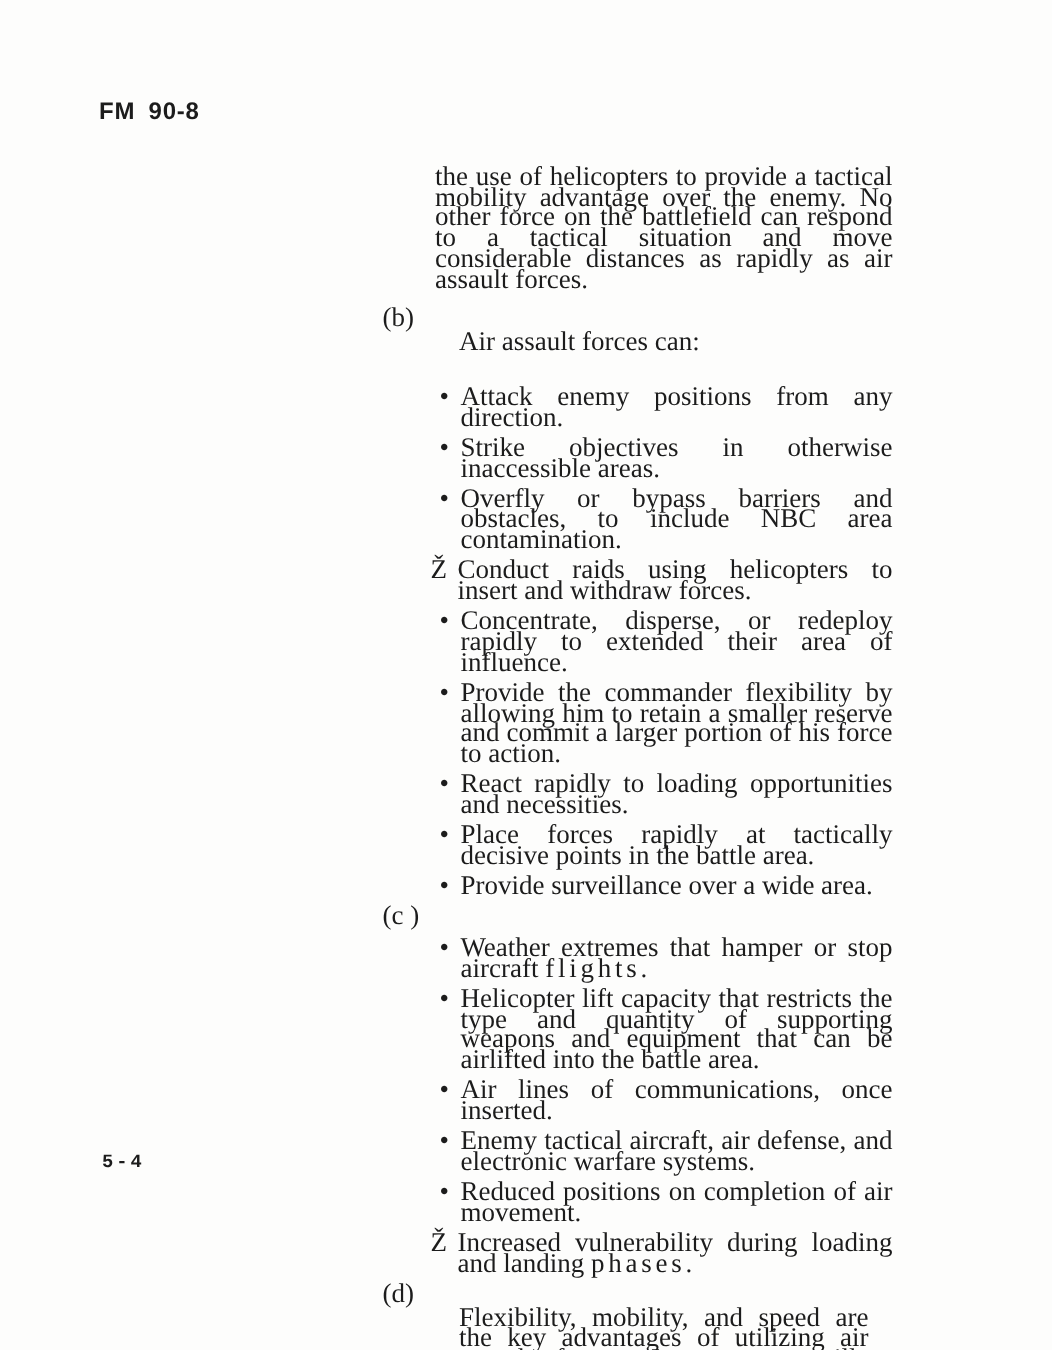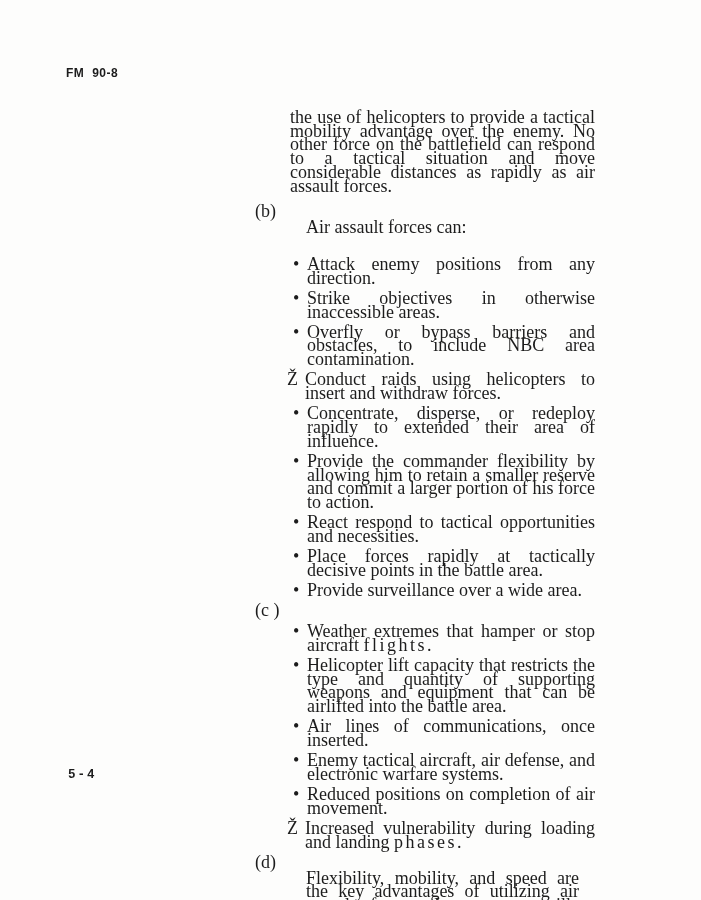--- a/index.html
+++ b/index.html
@@ -8,21 +8,21 @@
     width:701px; height:900px;
     margin:0 auto;
     background:#fdfdfc;
     color:#1c1c1c;
     font-family:"Liberation Serif", serif;
     overflow:hidden;
   }
   .page-header {
     position:absolute; left:66px; top:66px;
     font-family:"Liberation Sans", sans-serif;
-    font-weight:bold; font-size:12px;
+    font-weight:bold; font-size:16px;
     letter-spacing:0.5px;
     word-spacing:4px;
   }
   .page-footer {
     position:absolute; left:68px; top:768px;
     font-family:Liberation Mono, monospace;
     font-weight:bold; font-size:12.5px;
     letter-spacing:2px;
   }
   .body-col {
@@ -85,21 +85,21 @@
           <div class="bullet-item">
             <span class="bullet-marker dot">•</span>
             <p class="bullet-text">Concentrate, disperse, or redeploy rapidly to extended their area of influence.</p>
           </div>
           <div class="bullet-item">
             <span class="bullet-marker dot">•</span>
             <p class="bullet-text">Provide the commander flexibility by allowing him to retain a smaller reserve and commit a larger portion of his force to action.</p>
           </div>
           <div class="bullet-item">
             <span class="bullet-marker dot">•</span>
-            <p class="bullet-text">React respond to tactical opportunities and necessities.</p>
+            <p class="bullet-text">React rapidly to loading opportunities and necessities.</p>
           </div>
           <div class="bullet-item">
             <span class="bullet-marker dot">•</span>
             <p class="bullet-text">Place forces rapidly at tactically decisive points in the battle area.</p>
           </div>
           <div class="bullet-item">
             <span class="bullet-marker dot">•</span>
             <p class="bullet-text">Provide surveillance over a wide area.</p>
           </div>
         </div>

